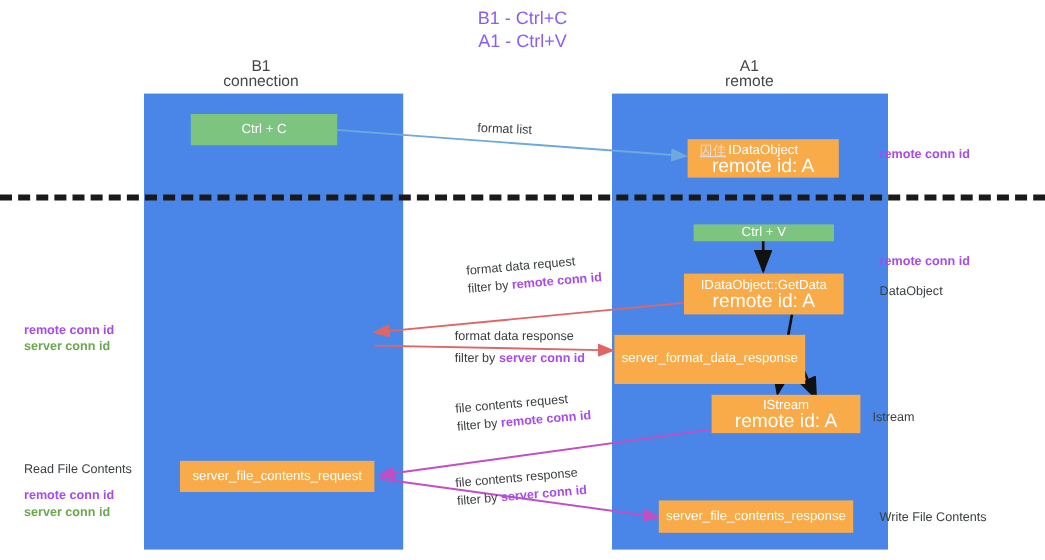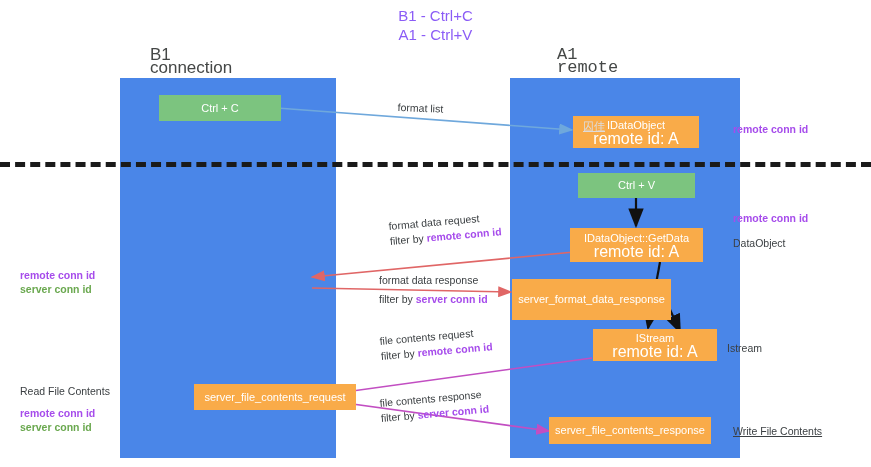--- a/index.html
+++ b/index.html
@@ -4,21 +4,21 @@
 <style>
   html,body{margin:0;padding:0;}
   body{
     width:871px;height:467px;position:relative;overflow:hidden;
     background:#ffffff;
     font-family:"Liberation Sans","DejaVu Sans",sans-serif;
     color:#3c4043;
   }
   #stage{position:absolute;left:0;top:0;width:871px;height:467px;}
   .lane{position:absolute;background:#4a86e8;}
-  .hdr{position:absolute;font-size:17px;line-height:13px;color:#444746;}
+  .hdr{position:absolute;text-align:center;font-size:13px;line-height:13px;color:#444746;}
   .title{position:absolute;left:0;top:6px;width:871px;text-align:center;font-size:15px;line-height:19px;color:#8b5cf6;}
   .box{position:absolute;box-sizing:border-box;display:flex;flex-direction:column;
        align-items:center;justify-content:center;
        font-size:11px;line-height:13px;color:#ffffff;}
   .orange{background:#f9ab49;}
   .green{background:#7cc47f;}
   .box .l2{font-size:16px;line-height:13px;}
   .side{position:absolute;font-size:10.5px;line-height:14px;}
   .purple{color:#a64ceb;font-weight:bold;}
   .greenT{color:#6aa84f;font-weight:bold;}
@@ -37,21 +37,21 @@
 
   <div class="title">
     <div>B1 - Ctrl+C</div>
     <div>A1 - Ctrl+V</div>
   </div>
 
   <div class="hdr" style="left:150px;top:48px;width:135px;">
     <div>B1</div>
     <div>connection</div>
   </div>
-  <div class="hdr" style="left:557px;top:48px;width:135px;font-family:Liberation Mono, monospace;">
+  <div class="hdr" style="left:557px;top:48px;width:135px;">
     <div>A1</div>
     <div>remote</div>
   </div>
 
   <div class="lane" style="left:120px;top:78px;width:216px;height:380px;"></div>
   <div class="lane" style="left:510px;top:78px;width:230px;height:380px;"></div>
 
   <svg class="arrows" viewBox="0 0 871 467">
     <defs>
       <marker id="mblue" markerWidth="9" markerHeight="7" refX="8" refY="3.5" orient="auto">
@@ -90,40 +90,40 @@
   <div class="box green" style="left:159px;top:95px;width:122px;height:26px;">
     <span>Ctrl + C</span>
   </div>
 
   <div class="box orange" style="left:573px;top:116px;width:126px;height:32px;">
     <span>IDataObject</span>
     <span class="l2">remote id: A</span>
   </div>
   <div class="artifact" style="left:583px;top:120px;text-decoration:underline;">囚佳</div>
 
-  <div class="box green" style="left:578px;top:173px;width:117px;height:25px;">
+  <div class="box green" style="left:578px;top:187px;width:117px;height:14px;">
     <span>Ctrl + V</span>
   </div>
 
   <div class="box orange" style="left:570px;top:228px;width:133px;height:34px;">
     <span>IDataObject::GetData</span>
     <span class="l2">remote id: A</span>
   </div>
 
 
   <div class="box orange" style="left:512px;top:279px;width:159px;height:41px;">
     <span>server_format_data_response</span>
   </div>
 
   <div class="box orange" style="left:593px;top:329px;width:124px;height:32px;">
     <span>IStream</span>
     <span class="l2">remote id: A</span>
   </div>
 
-  <div class="box orange" style="left:150px;top:384px;width:162px;height:26px;margin-left:44px;">
+  <div class="box orange" style="left:150px;top:384px;width:162px;height:26px;">
     <span>server_file_contents_request</span>
   </div>
 
   <div class="box orange" style="left:549px;top:417px;width:162px;height:27px;">
     <span>server_file_contents_response</span>
   </div>
 
   <div class="edge-lbl" style="left:398px;top:100px;transform:rotate(2deg);">
     <span>format list</span>
   </div>
@@ -167,15 +167,15 @@
     <div class="greenT">server conn id</div>
   </div>
 
   <div class="side purple" style="left:733px;top:122px;">remote conn id</div>
 
   <div class="side purple" style="left:733px;top:211px;">remote conn id</div>
   <div class="side plain" style="left:733px;top:236px;">DataObject</div>
 
   <div class="side plain" style="left:727px;top:341px;">Istream</div>
 
-  <div class="side plain" style="left:733px;top:424px;text-decoration:underline;">Write File Contents</div>
+  <div class="side plain" style="left:733px;top:424px;">Write File Contents</div>
 
 </div>
 
 </body></html>

